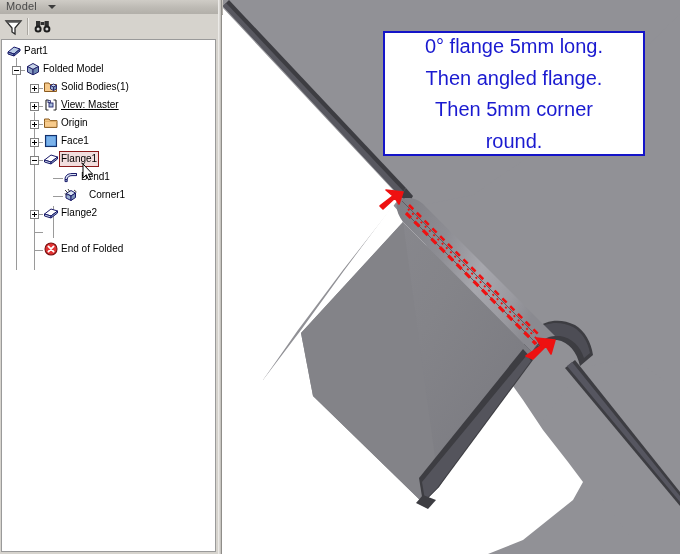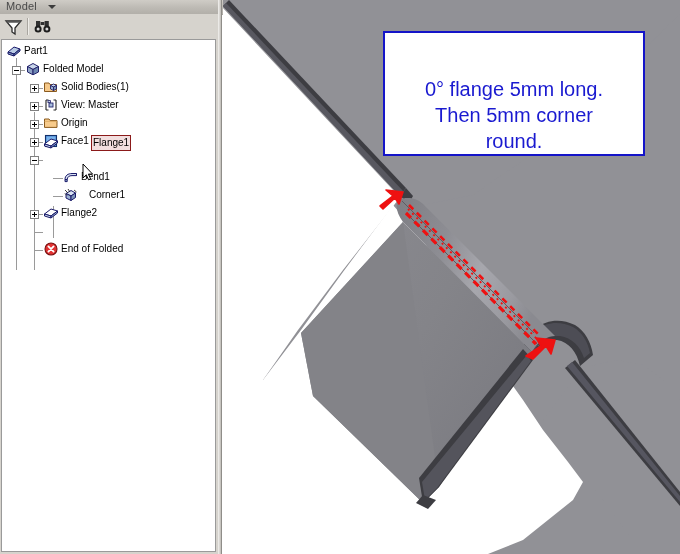--- a/index.html
+++ b/index.html
@@ -196,21 +196,21 @@
     position: absolute;
     left: 383px; top: 31px;
     width: 262px;
     height: 125px;
     background: #ffffff;
     border: 2px solid #1414c8;
     box-sizing: border-box;
     display: flex;
     flex-direction: column;
     align-items: center;
-    justify-content: flex-end;
+    justify-content: space-between;
     z-index: 40;
   }
   .anno-line {
     font-family: "Liberation Sans", sans-serif;
     font-size: 20px;
     line-height: 26px;
     color: #1a1ad0;
     text-align: center;
     white-space: nowrap;
   }
@@ -313,21 +313,21 @@
               <path d="M1.5 4 L6 4 L7 5.5 L13.5 5.5 L13.5 12.5 L1.5 12.5 Z" fill="#f6c98a" stroke="#8a5a1e" stroke-width="1"></path>
               <path d="M7.5 6.5 L10.5 5 L13.5 6.5 L10.5 8 Z" fill="#cfdcef" stroke="#23236b" stroke-width="0.9"></path>
               <path d="M7.5 6.5 L7.5 10 L10.5 11.5 L10.5 8 Z" fill="#9bb0d0" stroke="#23236b" stroke-width="0.9"></path>
               <path d="M10.5 8 L13.5 6.5 L13.5 10 L10.5 11.5 Z" fill="#7b93ba" stroke="#23236b" stroke-width="0.9"></path>
             </svg>
           </span>
           <span class="tree-label">Solid Bodies(1)</span>
         </div>
 
         <div class="expander plus" style="left:28px; top:62px;"></div>
-        <div class="tree-row" style="top:56px; left:41px;">
+        <div class="tree-row" style="top:56px; left:41px;text-decoration:underline;">
           <span class="ticon" style="position:relative;">
             <svg width="16" height="16" viewBox="0 0 16 16">
               <path d="M3 3 L3 13 M3 3 L5.5 3 M3 13 L5.5 13" stroke="#222" stroke-width="1.1" fill="none"></path>
               <path d="M13 3 L13 13 M13 3 L10.5 3 M13 13 L10.5 13" stroke="#222" stroke-width="1.1" fill="none"></path>
               <rect x="6" y="6" width="4" height="4" fill="#a8bedd" stroke="#23236b" stroke-width="0.9"></rect>
               <rect x="5" y="3.6" width="2.4" height="2" fill="#cfdcef" stroke="#23236b" stroke-width="0.8"></rect>
             </svg>
           </span>
           <span class="tree-label">View: Master</span>
         </div>
@@ -348,21 +348,21 @@
           <span class="ticon" style="position:relative;">
             <svg width="16" height="16" viewBox="0 0 16 16">
               <rect x="2.5" y="2.5" width="11" height="11" fill="#4f8fd8" stroke="#13306a" stroke-width="1.1"></rect>
               <rect x="3.6" y="3.6" width="8.8" height="8.8" fill="#7ab2ea"></rect>
             </svg>
           </span>
           <span class="tree-label">Face1</span>
         </div>
 
         <div class="expander" style="left:28px; top:116px;"></div>
-        <div class="tree-row" style="top:94px; left:41px;gap:32px;">
+        <div class="tree-row" style="top:110px; left:41px;">
           <span class="ticon" style="position:relative;">
             <svg width="16" height="16" viewBox="0 0 16 16">
               <path d="M1.5 9 L8 4 L14.5 6 L8 11 Z" fill="#ffffff" stroke="#1a1a6a" stroke-width="1"></path>
               <path d="M1.5 9 L1.5 11 L8 13 L8 11 Z" fill="#c8d6ea" stroke="#1a1a6a" stroke-width="1"></path>
               <path d="M8 11 L14.5 6 L14.5 8 L8 13 Z" fill="#8aa0c4" stroke="#1a1a6a" stroke-width="1"></path>
             </svg>
           </span>
           <span class="tree-label selected">Flange1</span>
         </div>
 
@@ -489,20 +489,21 @@
 
       <path d="M 157 206 L 170 196 L 163 190 L 180 192 L 176 204 L 172 198 L 160 209 Z" fill="#ee1111" stroke="#ee1111" stroke-width="1.6" stroke-linejoin="round"></path>
 
       <path d="M 303 356 L 318 346 L 313 338 L 332 340 L 328 354 L 323 346 L 310 359 Z" fill="#ee1111" stroke="#ee1111" stroke-width="1.6" stroke-linejoin="round"></path>
 
     </svg>
   </div>
 
   <div id="annotation">
     <div class="anno-line">0° flange 5mm long.</div>
+    <div class="anno-line">Then angled flange.</div>
     <div class="anno-line">Then 5mm corner</div>
     <div class="anno-line">round.</div>
   </div>
 
   <div id="cursor">
     <svg width="12" height="19" viewBox="0 0 12 19">
       <path d="M1 1 L1 15 L4.3 11.8 L6.5 16.8 L8.6 15.9 L6.4 11.1 L10.6 11.1 Z" fill="#ffffff" stroke="#000000" stroke-width="1"></path>
     </svg>
   </div>
 

